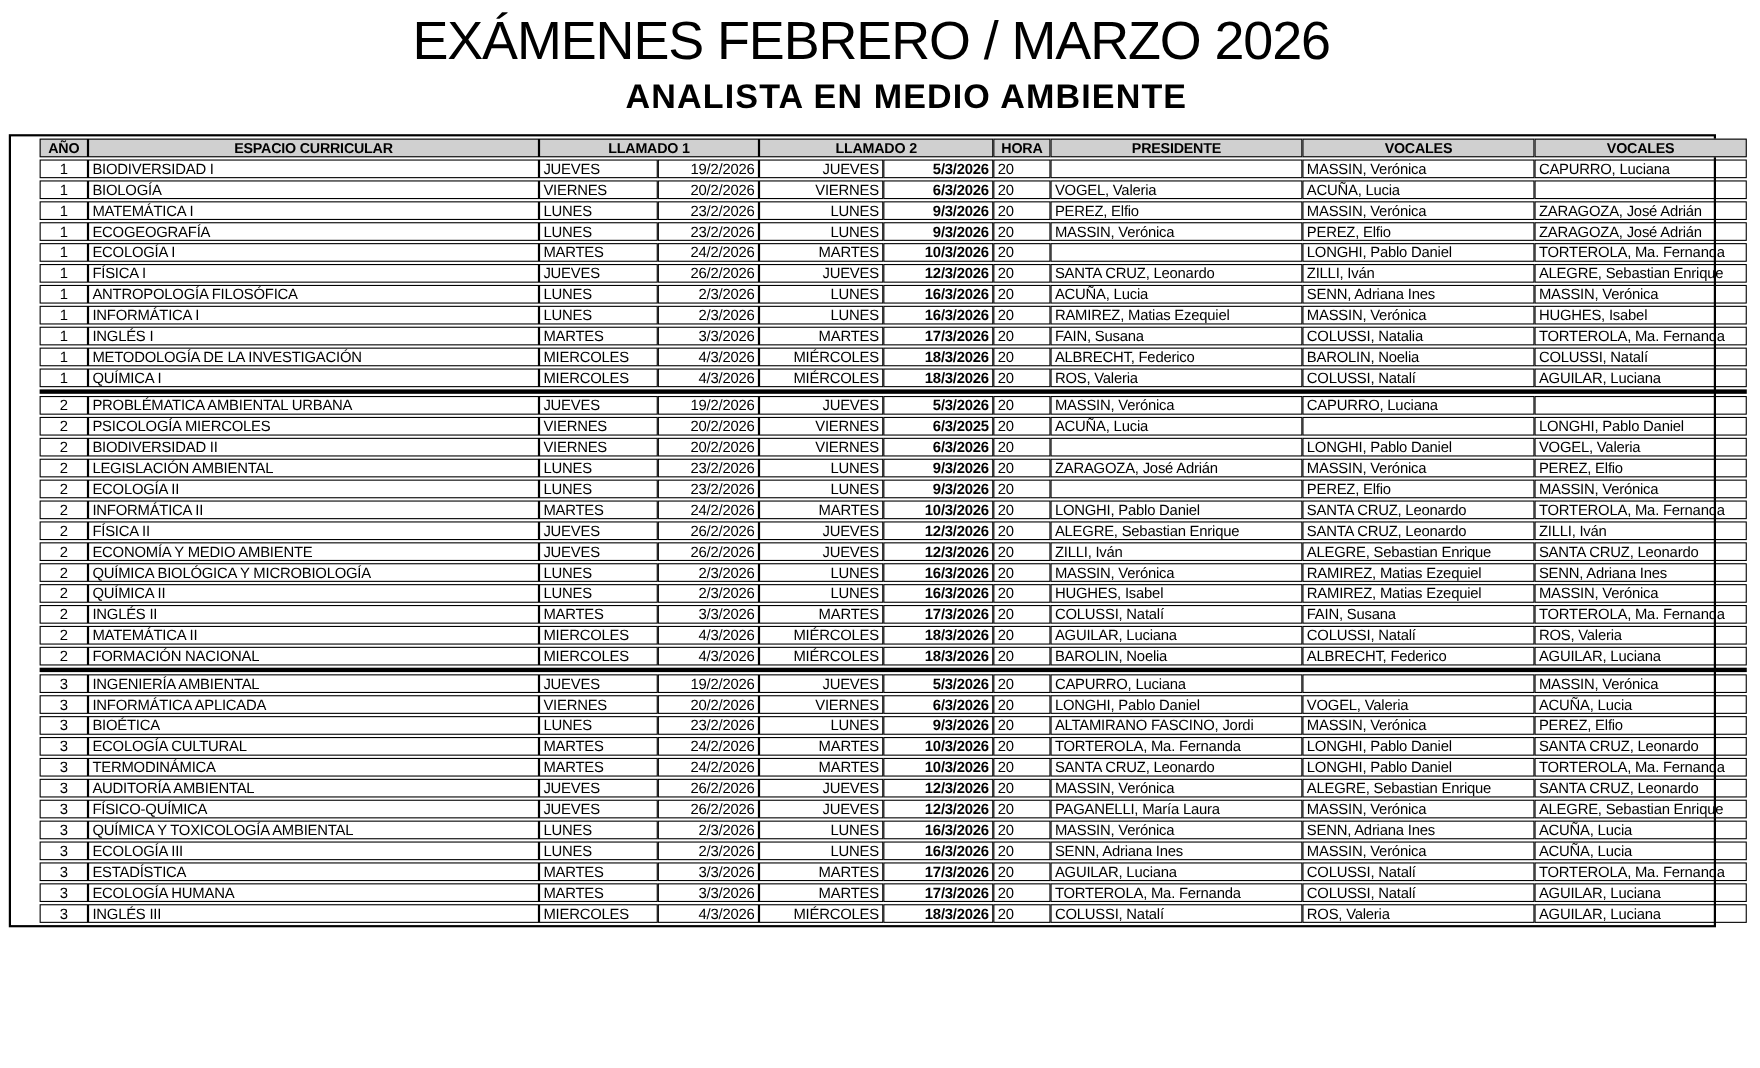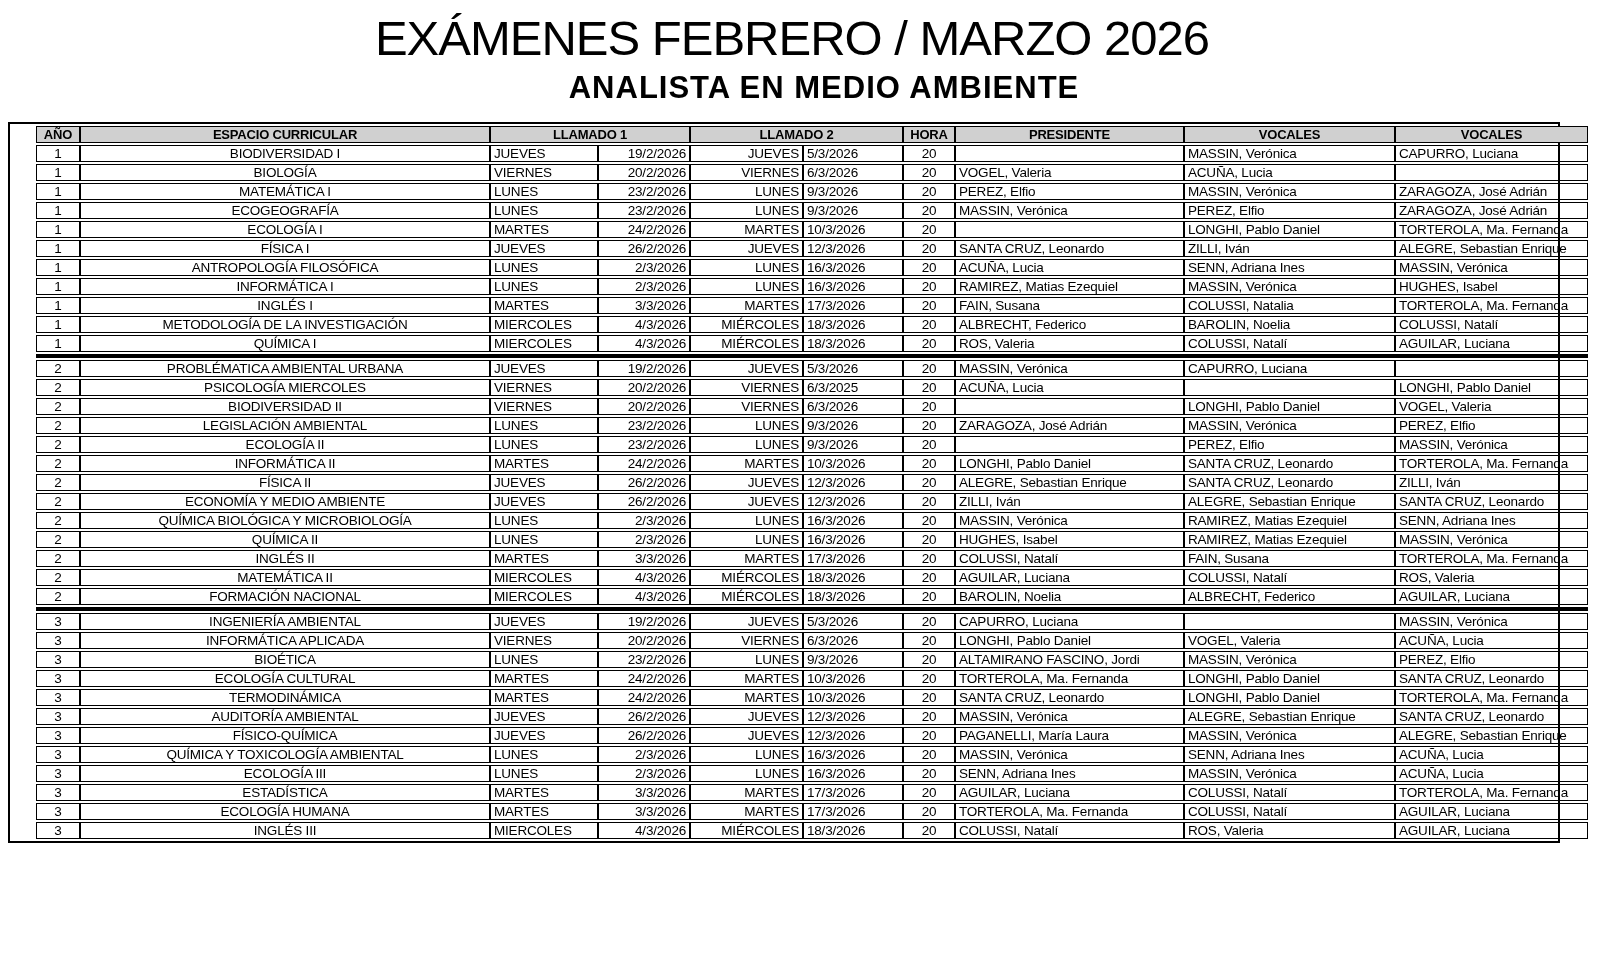--- a/index.html
+++ b/index.html
@@ -53,26 +53,26 @@
   }
   table.exam-table th {
     background: #d0d0d0;
     font-weight: 700;
     font-size: 13px;
     text-align: center;
   }
   th.th-left { text-align: left; }
   th.th-anio { text-align: left; padding-left: 2px; }
   .col-anio { text-align: center; }
-  .col-espacio { text-align: center; }
+  .col-espacio { text-align: left; }
   .col-l1dia { text-align: left; }
   .col-l1fecha { text-align: right; margin-left: 18px; }
   .col-l2dia { text-align: right; }
-  .col-l2fecha { text-align: left; }
-  .col-hora { text-align: center; margin-left: 16px; }
+  .col-l2fecha { text-align: right; font-weight: bold; }
+  .col-hora { text-align: left; margin-left: 16px; }
   .col-presidente { text-align: left; }
   .col-vocal1 { text-align: left; }
   .col-vocal2 { text-align: left; }
   tr.group-sep td {
     border: none;
     background: #000;
     height: 4px;
     padding: 0;
   }
 </style>

